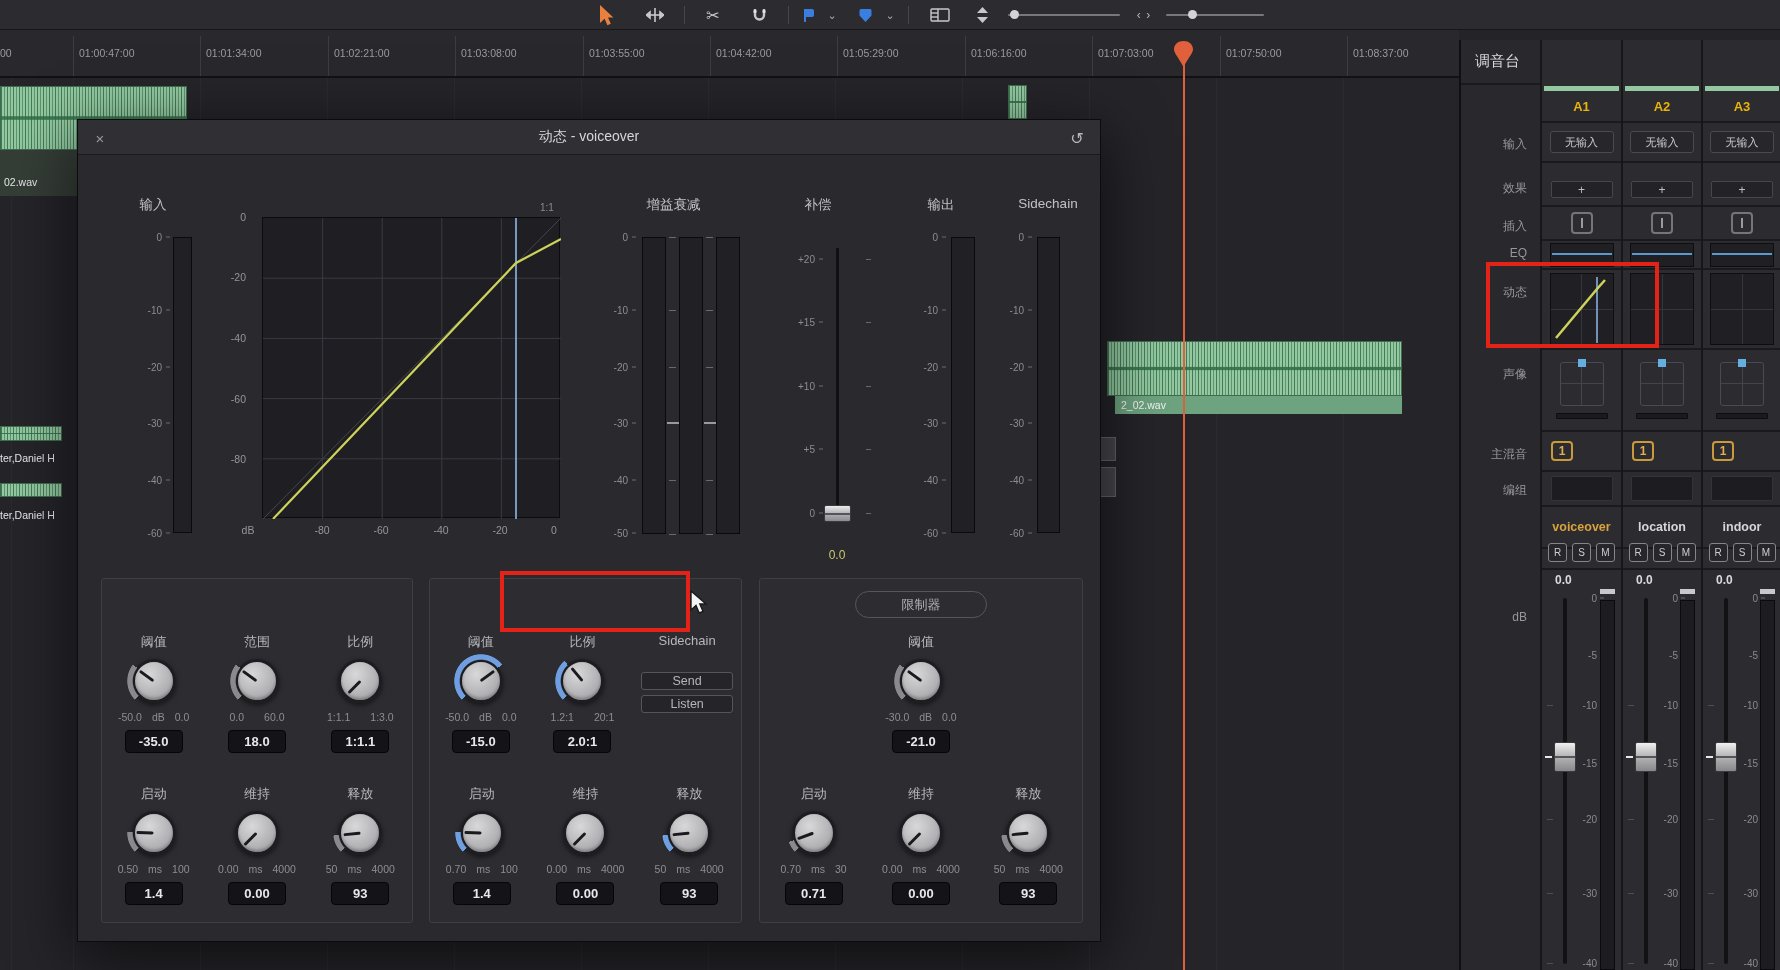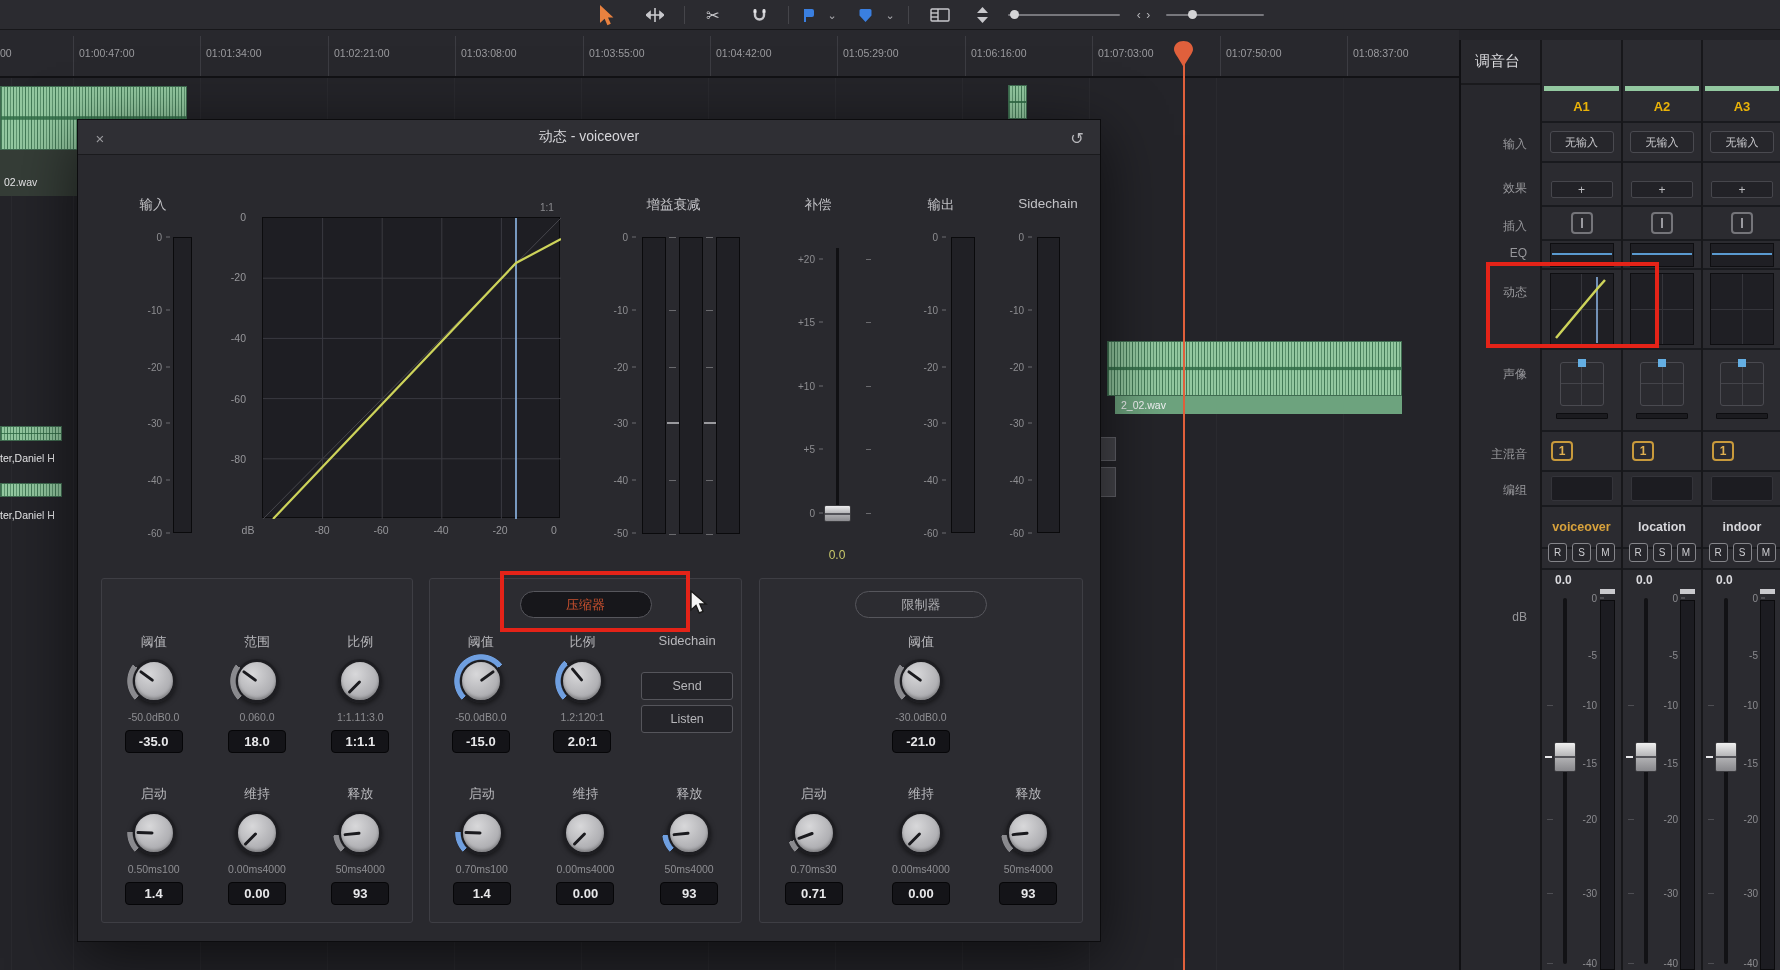--- a/index.html
+++ b/index.html
@@ -93,26 +93,26 @@
   .klabel{font-size:13px;color:#b8b8bc;margin-bottom:8px;}
   .knob{position:relative;width:44px;height:44px;border-radius:50%;border:3px solid #1d1d21;
     background:radial-gradient(circle at 38% 32%,#d8d8da,#a9a9ad 75%);
     box-shadow:0 2px 5px rgba(0,0,0,.55),inset 0 -2px 3px rgba(0,0,0,.25);}
   .knob i{position:absolute;left:calc(50% - 1.5px);bottom:50%;width:3px;height:17px;background:#1a1a1e;border-radius:2px;
     transform-origin:50% 100%;transform:rotate(var(--a,0deg));}
   .knob::before{content:"";position:absolute;inset:-9px;border-radius:50%;
     background:conic-gradient(from var(--as,-135deg),var(--ac,transparent) var(--ap,0%),transparent 0);
     -webkit-mask:radial-gradient(closest-side,transparent 74%,#000 78% 94%,transparent 97%);
     mask:radial-gradient(closest-side,transparent 74%,#000 78% 94%,transparent 97%);}
-  .krange{display:flex;margin-top:8px;font-size:10.5px;color:#8e8e92;}
+  .krange{display:flex;gap:10px;margin-top:8px;font-size:10.5px;color:#8e8e92;}
   .krange em{font-style:normal;}
   .kval{margin-top:7px;min-width:58px;text-align:center;padding:3px 8px;background:#141418;border:1px solid #060608;
     border-radius:4px;font-size:13px;font-weight:bold;color:#e8e8ea;}
   .sckg{display:flex;flex-direction:column;align-items:center;width:104px;}
-  .scbtn{width:92px;height:28px;border:1px solid #55555b;border-radius:3px;background:#242429;color:#b6b6ba;
+  .scbtn{width:92px;height:18px;border:1px solid #55555b;border-radius:3px;background:#242429;color:#b6b6ba;
     font-size:12.5px;display:flex;align-items:center;justify-content:center;}
   .scbtn.b1{margin-top:16px}.scbtn.b2{margin-top:5px}
 
   
   .mixer{position:absolute;left:1459px;top:40px;width:321px;height:930px;background:#28282d;border-left:2px solid #101013;z-index:4;}
   .mixhead{position:absolute;left:0;top:0;right:0;height:45px;border-bottom:2px solid #1a1a1d;color:#d8d8db;font-size:15px;
     display:flex;align-items:center;padding-left:14px;}
   .mlabel{position:absolute;left:0;width:66px;text-align:right;font-size:12px;color:#97979b;}
   .strip{position:absolute;top:0;bottom:0;border-left:2px solid #17171a;background:#2b2b30;}
   .st1{left:79px;width:81px}.st2{left:160px;width:80px}.st3{left:240px;width:80px}
@@ -467,23 +467,20 @@
               <em>50</em>
               <em>ms</em>
               <em>4000</em>
             </span>
           <span class="kval">93</span>
           </div>
       </div>
     </div>
 
     <div class="panel p2">
-      <div class="pbtns">
-        <button class="pill single active">压缩器</button>
-      </div>
       <div class="krow krow1">
         <div class="kg">
             <span class="klabel">阈值</span>
           <span class="knob" style="--a:54deg;--ap:52%;--ac:#6f9fe0;">
               <i></i>
             </span>
           <span class="krange">
               <em>-50.0</em>
               <em>dB</em>
               <em>0.0</em>

